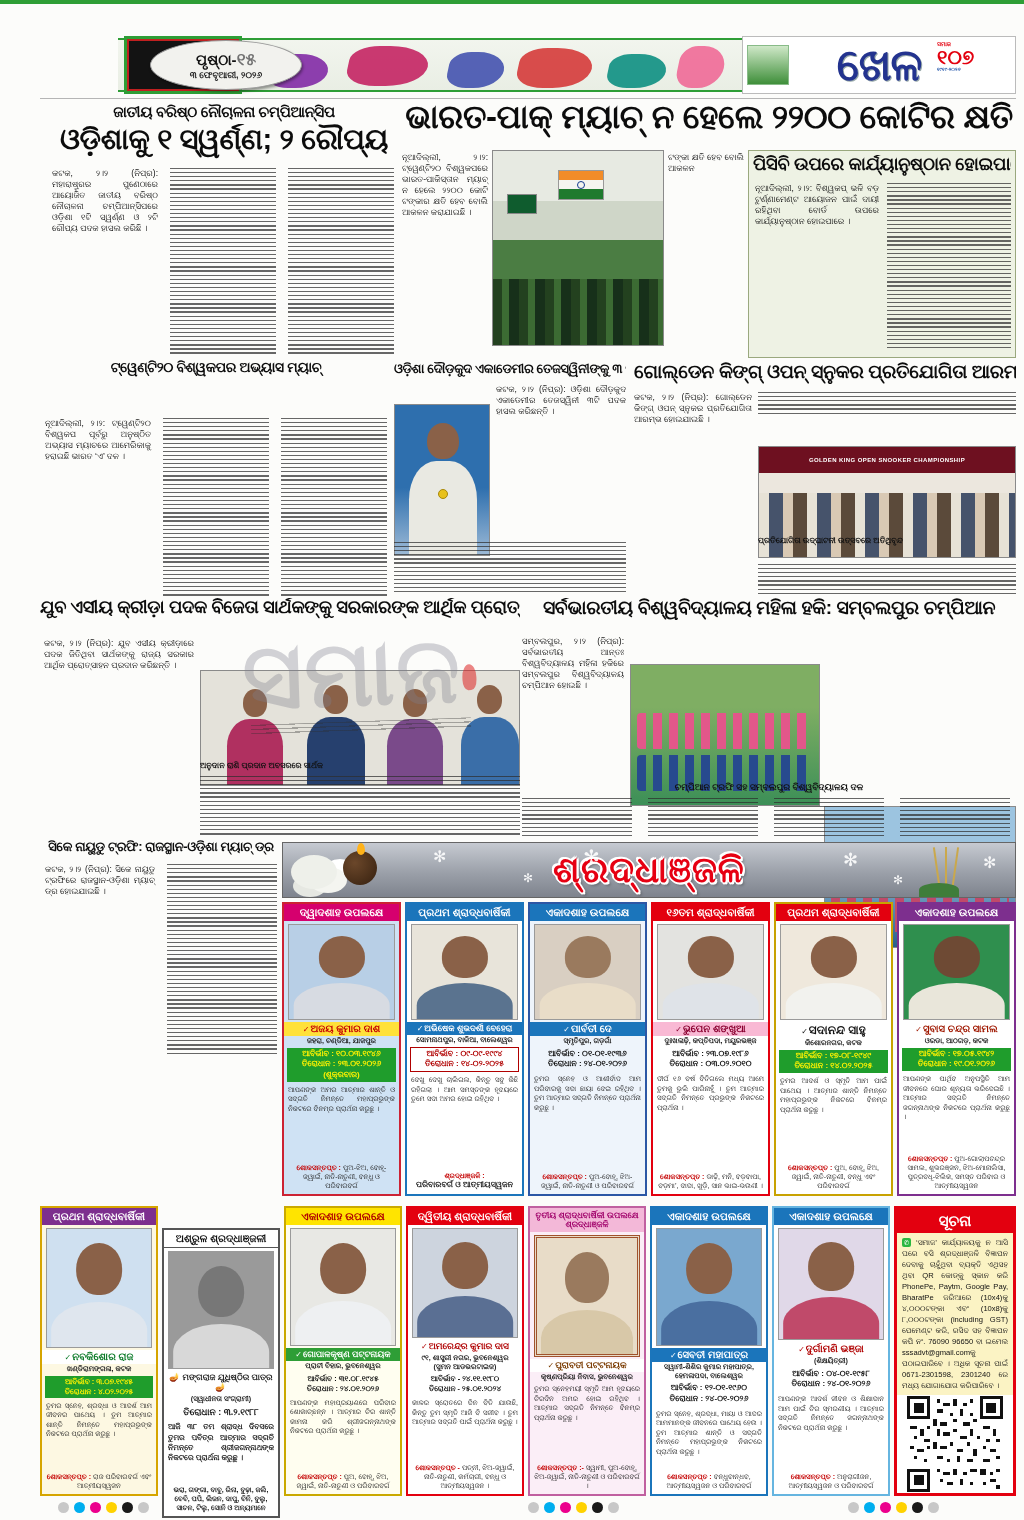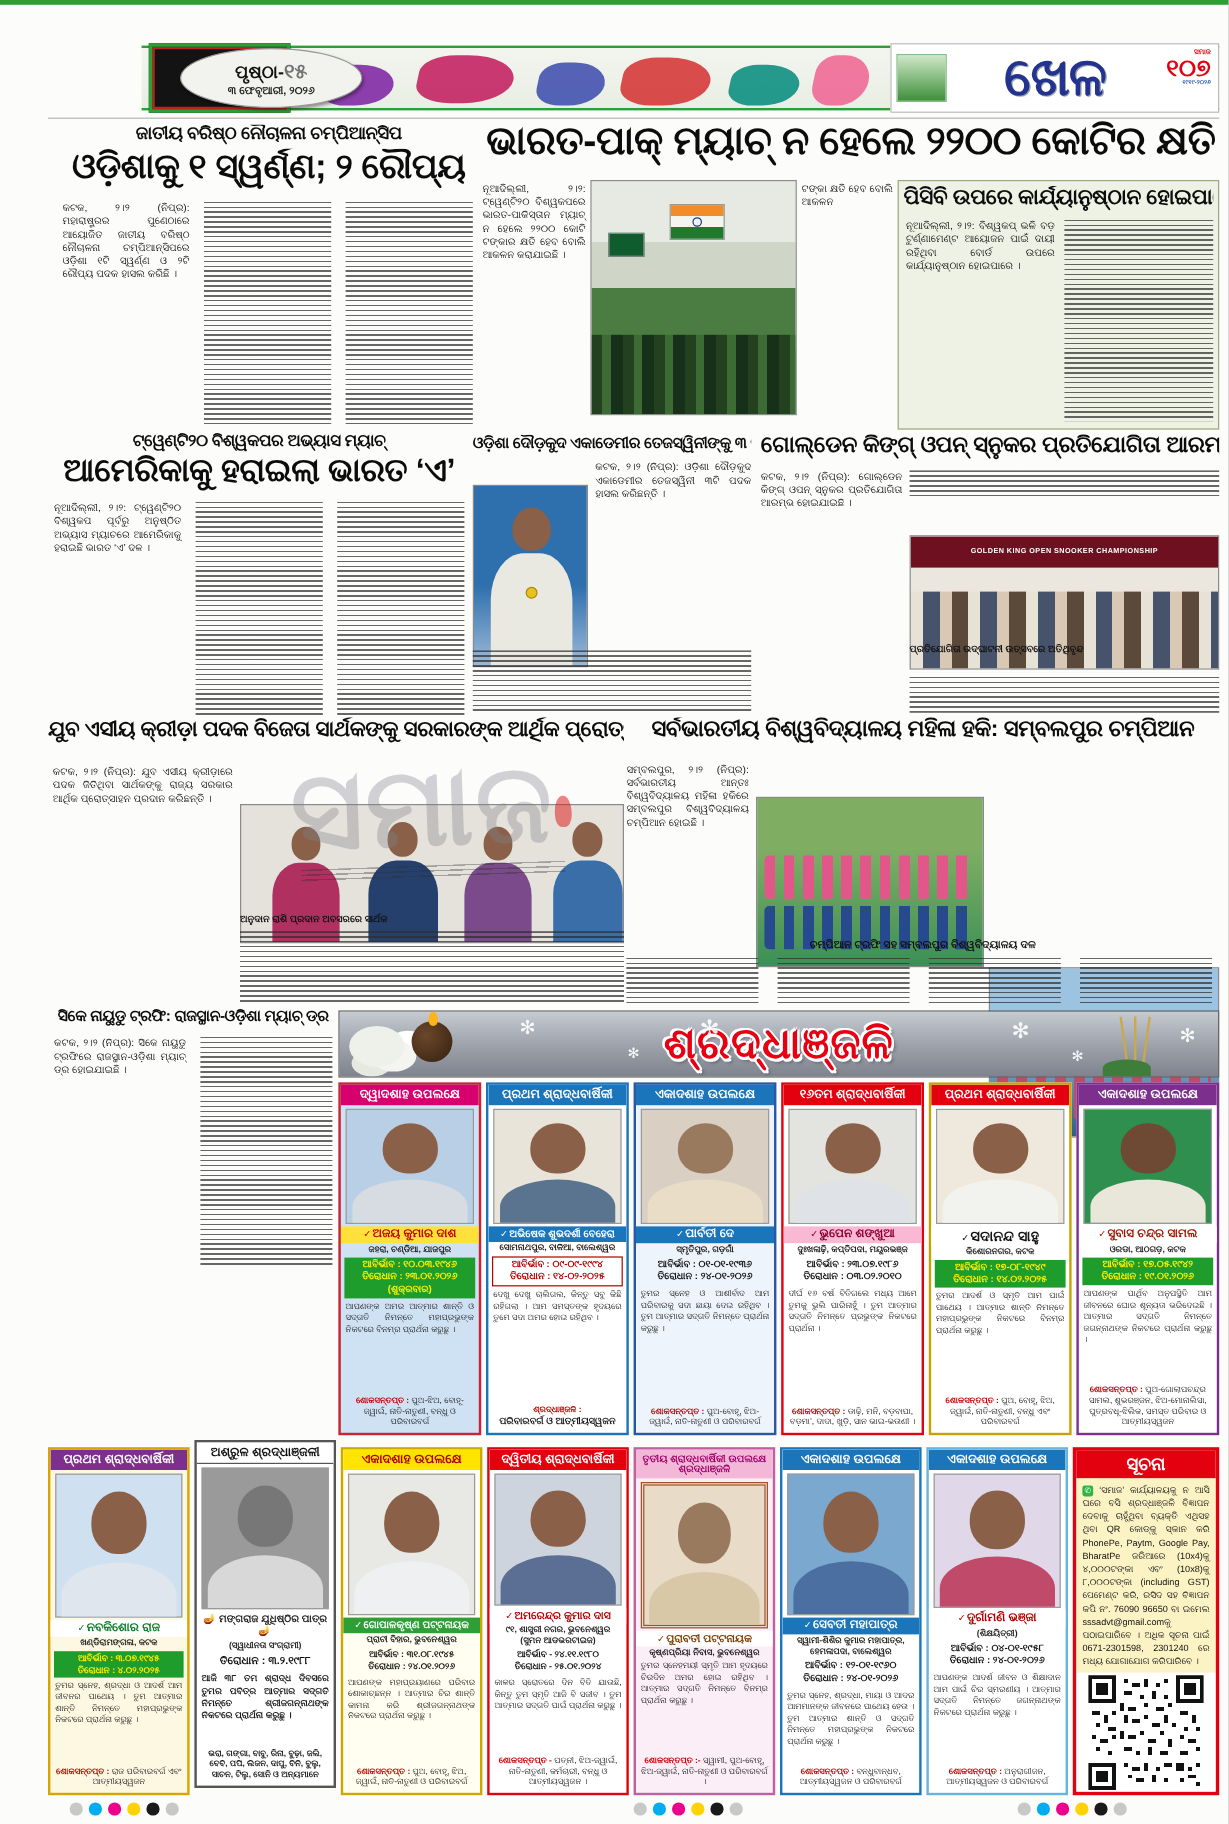--- a/index.html
+++ b/index.html
@@ -18,21 +18,21 @@
   
   #band{background:linear-gradient(180deg,#f2f5ee, #e9eee4);overflow:hidden;border-top:2px solid #2e9e36;border-bottom:2px solid #2e9e36}
   .blob{position:absolute;border-radius:40% 60% 55% 45%;opacity:.85;transform:skewX(-12deg)}
   #badge{background:#131313;border:3px solid #2e9e36;box-shadow:inset 0 0 0 2px #c02020}
   #badgelabel{background:#f2f2ee;border:1px solid #999;border-radius:50%;display:flex;flex-direction:column;align-items:center;justify-content:center;box-shadow:1px 2px 3px rgba(0,0,0,.4)}
   #badgelabel .l1{font-size:15px;font-weight:700}
   #badgelabel .l1 b{color:#737373;font-size:17px}
   #badgelabel .l2{font-size:9px;font-weight:700;color:#222}
   #khelabox{background:#fff;border:1px solid #bbb;display:flex;align-items:center;justify-content:center}
   #khelatitle{font-size:44px;font-weight:800;color:#23338f;text-shadow:1px 1px 0 #9aa;letter-spacing:-1px}
-  #emblem{position:absolute;right:6px;top:4px;width:54px;height:50px;text-align:right;line-height:1}
+  #emblem{position:absolute;right:24px;top:4px;width:54px;height:50px;text-align:left;line-height:1}
   #emblem .en{color:#e3000f;font-weight:800;font-size:20px}
   #emblem .et{color:#e3000f;font-weight:700;font-size:6px}
   #emblem .ey{color:#2255aa;font-weight:700;font-size:5px}
   #pitch{position:absolute;left:4px;top:8px;width:42px;height:40px;background:linear-gradient(180deg,#cfe8c8,#3f8f3a);border:1px solid #8b8}
   
   .ph{position:relative;overflow:hidden;border:1px solid #8a8a8a;background:#d8d8d0}
   .cap{font-size:8px;font-weight:700;line-height:1.25}
   .ph-flag{background:linear-gradient(180deg,#e7eae2 0 26%,#cfd6c8 26% 46%,#4b7d43 46% 72%,#2d5c2c 72% 100%)}
   .tric{position:absolute;left:38%;top:10%;width:46px;height:30px;border:1px solid #999;background:linear-gradient(180deg,#f28c28 0 33%,#f5f5f0 33% 66%,#1f7a2e 66%)}
   .tric i{position:absolute;left:50%;top:50%;width:8px;height:8px;margin:-4px 0 0 -4px;border:1.5px solid #123a8f;border-radius:50%}
@@ -152,21 +152,20 @@
     <div class="hl center nowrap" style="font-size:18px;height:24px">ପିସିବି ଉପରେ କାର୍ଯ୍ୟାନୁଷ୍ଠାନ ହୋଇପାରେ</div>
     <div class="abs col" style="left:6px;top:32px;width:124px;height:168px">
       <div class="lead" style="background:transparent">ନୂଆଦିଲ୍ଲୀ, ୨।୨: ବିଶ୍ୱକପ୍ ଭଳି ବଡ଼ ଟୁର୍ଣ୍ଣାମେଣ୍ଟ ଆୟୋଜନ ପାଇଁ ଦାୟୀ ରହିଥିବା ବୋର୍ଡ ଉପରେ କାର୍ଯ୍ୟାନୁଷ୍ଠାନ ହୋଇପାରେ ।</div>
       <div class="lines"></div>
     </div>
     <div class="abs lines" style="left:138px;top:32px;width:124px;height:168px"></div>
   </div>
 
   <div class="abs" style="left:45px;top:360px;width:342px;height:236px">
     <div class="hl center nowrap" style="font-size:14px;height:18px">ଟ୍ୱେଣ୍ଟି୨୦ ବିଶ୍ୱକପର ଅଭ୍ୟାସ ମ୍ୟାଚ୍</div>
-    <div class="hl center nowrap" style="font-size:27px;height:38px">ଆମେରିକାକୁ ହରାଇଲା ଭାରତ ‘ଏ’</div>
     <div class="abs col" style="left:0;top:58px;width:106px;height:178px">
       <div class="lead">ନୂଆଦିଲ୍ଲୀ, ୨।୨: ଟ୍ୱେଣ୍ଟି୨୦ ବିଶ୍ୱକପ ପୂର୍ବରୁ ଅନୁଷ୍ଠିତ ଅଭ୍ୟାସ ମ୍ୟାଚରେ ଆମେରିକାକୁ ହରାଇଛି ଭାରତ ‘ଏ’ ଦଳ ।</div>
       <div class="lines"></div>
     </div>
     <div class="abs lines" style="left:118px;top:58px;width:106px;height:178px"></div>
     <div class="abs lines" style="left:236px;top:58px;width:106px;height:178px"></div>
   </div>
 
   <div class="abs" style="left:394px;top:362px;width:232px;height:232px">
     <div class="hl center nowrap" style="font-size:13px;height:20px">ଓଡ଼ିଶା ଦୌଡ଼କୁଦ ଏକାଡେମୀର ତେଜସ୍ୱିନୀଙ୍କୁ ୩ ପଦକ</div>
@@ -358,21 +357,21 @@
     <div class="mname">ନବକିଶୋର ରାଜ</div>
     <div class="mplace">ଖଣ୍ଡିରାମଙ୍ଗଳା, କଟକ</div>
     <div class="mdates" style="font-size:7.4px">
         <div>ଆବିର୍ଭାବ : ୩.୦୭.୧୯୪୫</div>
         <div>ତିରୋଧାନ : ୪.୦୨.୨୦୨୫</div>
       </div>
     <div class="mnote">ତୁମର ସ୍ନେହ, ଶ୍ରଦ୍ଧା ଓ ଆଦର୍ଶ ଆମ ଜୀବନର ପାଥେୟ । ତୁମ ଆତ୍ମାର ଶାନ୍ତି ନିମନ୍ତେ ମହାପ୍ରଭୁଙ୍କ ନିକଟରେ ପ୍ରାର୍ଥନା କରୁଛୁ ।</div>
     <div class="mfoot"><b>ଶୋକସନ୍ତପ୍ତ :</b> <span>ରାଜ ପରିବାରବର୍ଗ ଏବଂ ଆତ୍ମୀୟସ୍ୱଜନ</span></div>
   </div>
 
-  <div class="abs mcard" style="left:162px;top:1200px;width:118px;height:290px;--hc:#fff;--ht:#111;--bc:#555;--pb:#9a9a9a;--skin:#777;--shirt:#d8d8d8">
+  <div class="abs mcard" style="left:162px;top:1228px;width:118px;height:290px;--hc:#fff;--ht:#111;--bc:#555;--pb:#9a9a9a;--skin:#777;--shirt:#d8d8d8">
     <div class="mhead" style="border-bottom:1px solid #555">ଅଶ୍ରୁଳ ଶ୍ରଦ୍ଧାଞ୍ଜଳୀ</div>
     <div class="mphoto" style="height:118px"></div>
     <div class="msub" style="font-size:8.6px">🪔 <span>ମଙ୍ଗରାଜ ଯୁଧିଷ୍ଠିର ପାତ୍ର</span> 🪔</div>
     <div class="msub">(ସ୍ୱାଧୀନତା ସଂଗ୍ରାମୀ)</div>
     <div class="mdates" style="font-size:9px">
         <div>ତିରୋଧାନ : ୩.୨.୧୯୮୮</div>
       </div>
     <div class="mnote" style="font-size:7.6px;font-weight:700">ଆଜି ୩୮ ତମ ଶ୍ରାଦ୍ଧ ଦିବସରେ ତୁମର ପବିତ୍ର ଆତ୍ମାର ସଦ୍‌ଗତି ନିମନ୍ତେ ଶ୍ରୀଜଗନ୍ନାଥଙ୍କ ନିକଟରେ ପ୍ରାର୍ଥନା କରୁଛୁ ।</div>
     <div class="mfoot"><span style="font-weight:700">ଭରା, ଗଙ୍ଗା, ବାବୁ, ରିନା, ବୁଢ଼ା, ଜଲି, ବେବି, ପପି, ଲିଜନ, ଦାପୁ, ବିନି, ବୁଲୁ, ସାଚନ, ଟିଲୁ, ସୋନି ଓ ଅନ୍ୟମାନେ</span></div>
   </div>

